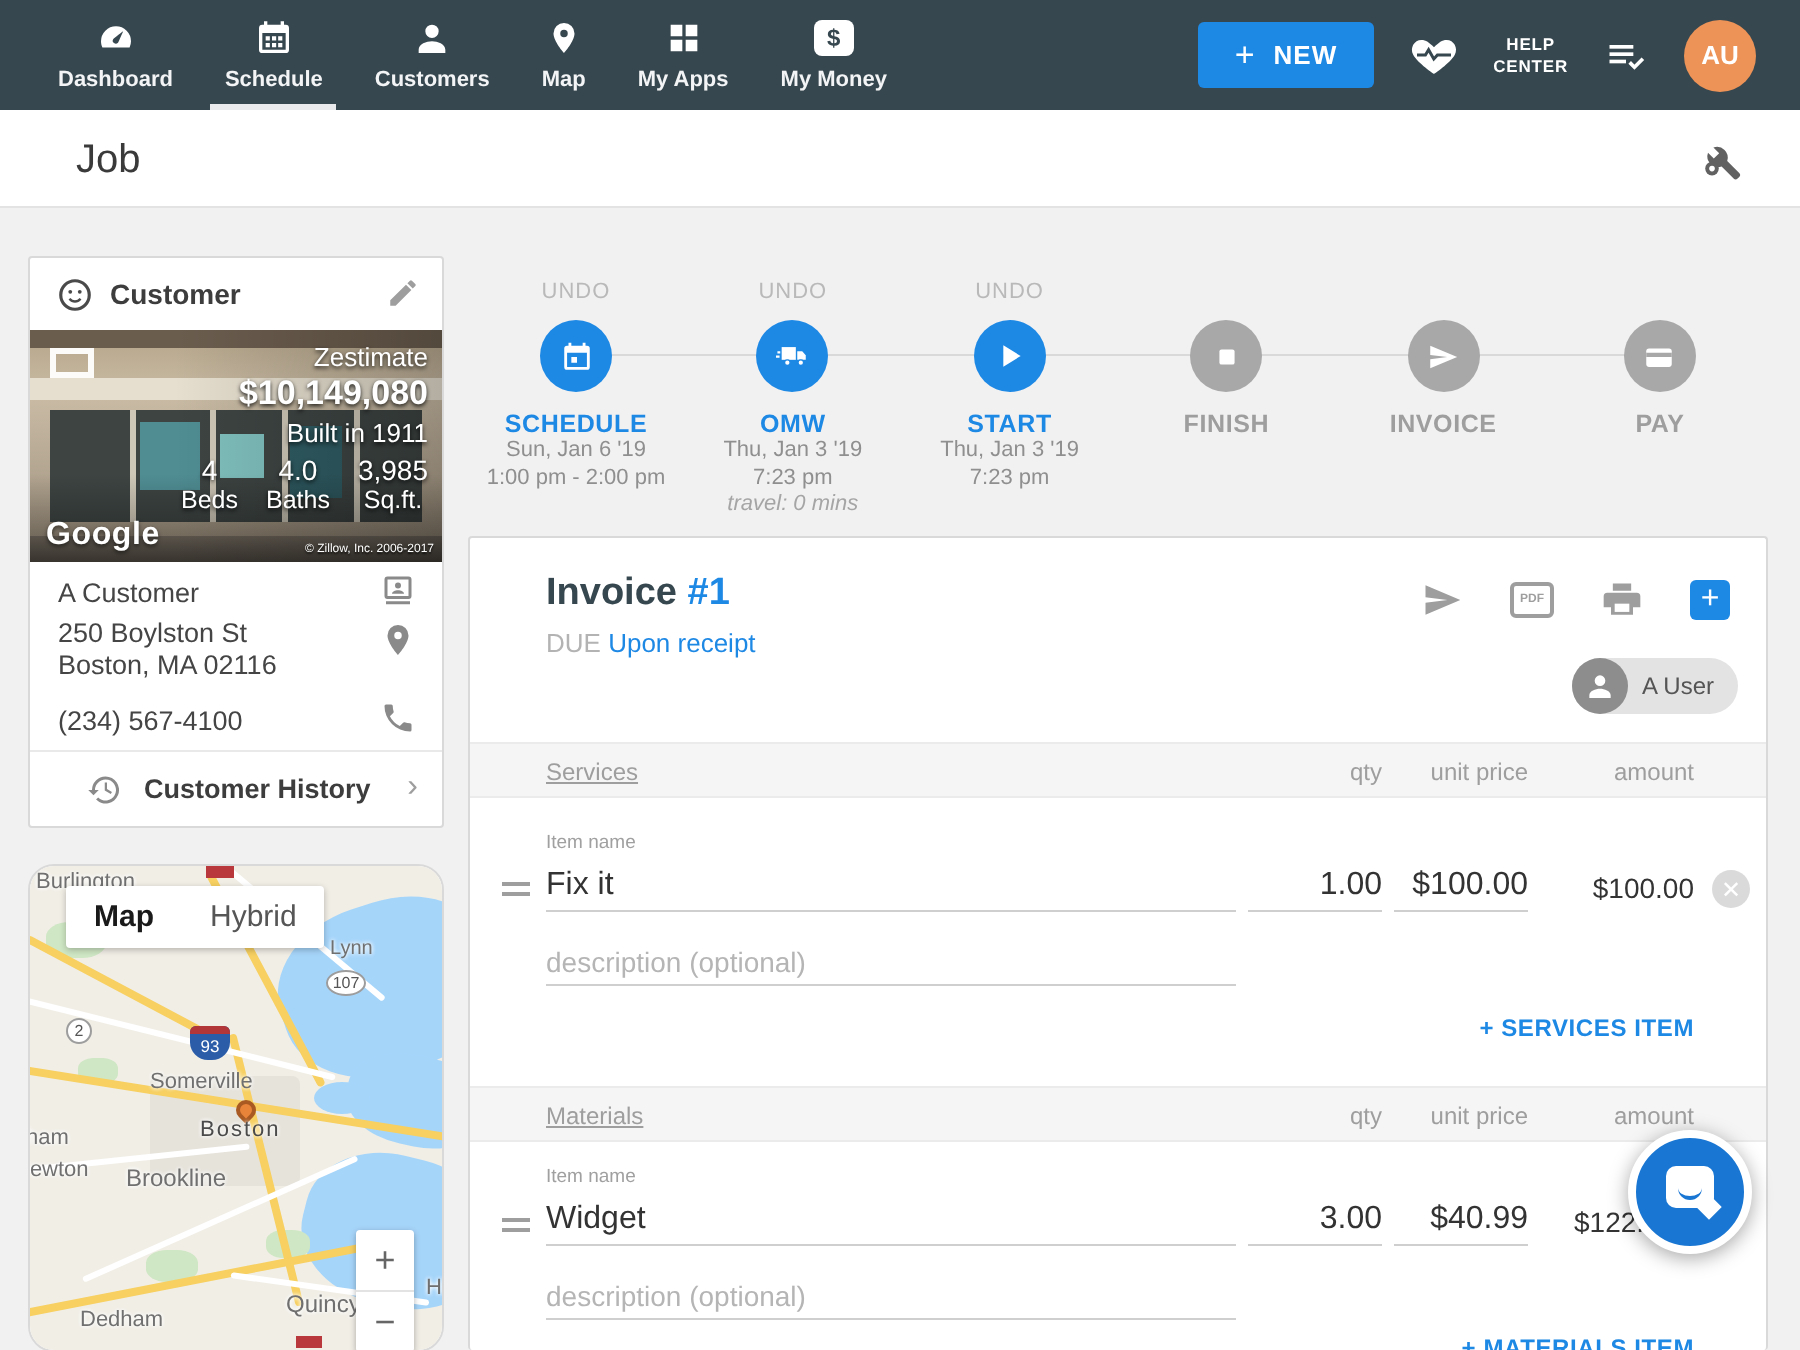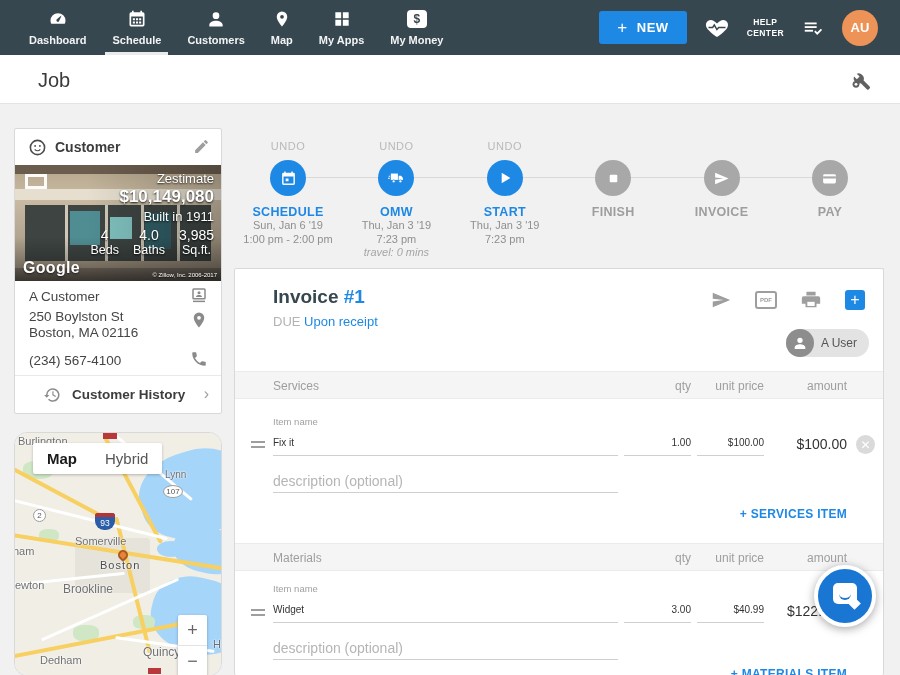--- a/index.html
+++ b/index.html
@@ -150,30 +150,30 @@
   .plus-box { width:20px; height:20px; background:#1e88e5; border-radius:3px; color:#fff;
     font-size:16px; display:flex; align-items:center; justify-content:center; cursor:pointer; }
   .user-chip { position:absolute; top:60px; right:14px; height:28px; background:#e3e3e3;
     border-radius:14px; display:flex; align-items:center; padding-right:12px; cursor:pointer; }
   .chip-av { width:28px; height:28px; border-radius:50%; background:#8d8d8d; display:flex;
     align-items:center; justify-content:center; margin-right:7px; }
   .chip-name { font-size:12px; color:#555; }
 
   .sec-band { position:absolute; left:0; width:650px; height:28px; background:#f5f5f5;
     border-top:1px solid #ebebeb; border-bottom:1px solid #ebebeb; font-size:12px; color:#9e9e9e; }
-  .sec-band .sec-name { position:absolute; left:38px; top:7px; }
+  .sec-band .sec-name { position:absolute; left:38px; top:7px;text-decoration:underline; }
   .col-qty   { position:absolute; left:389px; width:67px; text-align:right; top:7px; }
   .col-price { position:absolute; left:462px; width:67px; text-align:right; top:7px; }
   .col-amt   { position:absolute; left:524px; width:88px; text-align:right; top:7px; }
 
   .drag-handle { position:absolute; left:16px; width:14px; height:8px; cursor:grab; }
   .drag-handle span { display:block; height:2px; background:#9e9e9e; margin-bottom:3px; }
   .fld-label { position:absolute; left:38px; font-size:9.5px; color:#a0a0a0; }
   .fld { position:absolute; border:none; border-bottom:1px solid #cfcfcf; background:transparent;
-    font-family:"Liberation Sans",sans-serif; font-size:10px; color:#333; height:26px; outline:none; }
+    font-family:"Liberation Sans",sans-serif; font-size:16px; color:#333; height:26px; outline:none; }
   .fld.name { left:38px; width:345px; }
   .fld.qty { left:389px; width:67px; text-align:right; }
   .fld.price { left:462px; width:67px; text-align:right; }
   .fld.desc { left:38px; width:345px; height:24px; font-size:14px; }
   .fld.desc::placeholder { color:#b5b5b5; }
   .amt { position:absolute; font-size:14px; color:#333; }
   .amt.svc { left:524px; width:88px; text-align:right; }
   .amt.mat { left:552px; }
   .del-btn { position:absolute; left:621px; width:19px; height:19px; border-radius:50%;
     background:#dadada; color:#fff; font-size:12px; display:flex; align-items:center;
@@ -399,21 +399,21 @@
       <div class="road-w" style="left:100px;top:210px;width:100px;transform:rotate(8deg)"></div>
       <div class="red-mark" style="left:88px;top:0;width:14px;height:6px"></div>
       <div class="red-mark" style="left:133px;top:235px;width:13px;height:6px"></div>
 
       <div class="mlabel" style="left:3px;top:2px">Burlington</div>
       <div class="mlabel" style="left:150px;top:36px;font-size:10px">Lynn</div>
       <div class="shield-oval" style="left:148px;top:52px">107</div>
       <div class="shield-circ" style="left:18px;top:76px">2</div>
       <div class="shield-i93" style="left:80px;top:80px">93</div>
       <div class="mlabel" style="left:60px;top:102px">Somerville</div>
-      <div class="mlabel" style="left:-2px;top:112px">ham</div>
+      <div class="mlabel" style="left:-2px;top:130px">ham</div>
       <div class="job-pin" style="left:103px;top:117px"></div>
       <div class="mlabel big" style="left:85px;top:126px">Boston</div>
       <div class="mlabel" style="left:-8px;top:146px">Newton</div>
       <div class="mlabel" style="left:48px;top:149px;font-size:12px">Brookline</div>
       <div class="mlabel" style="left:128px;top:212px;font-size:12px">Quincy</div>
       <div class="mlabel" style="left:25px;top:221px">Dedham</div>
       <div class="mlabel" style="left:198px;top:205px">Hi</div>
 
       <div class="map-type">
         <div class="mt sel">Map</div>

